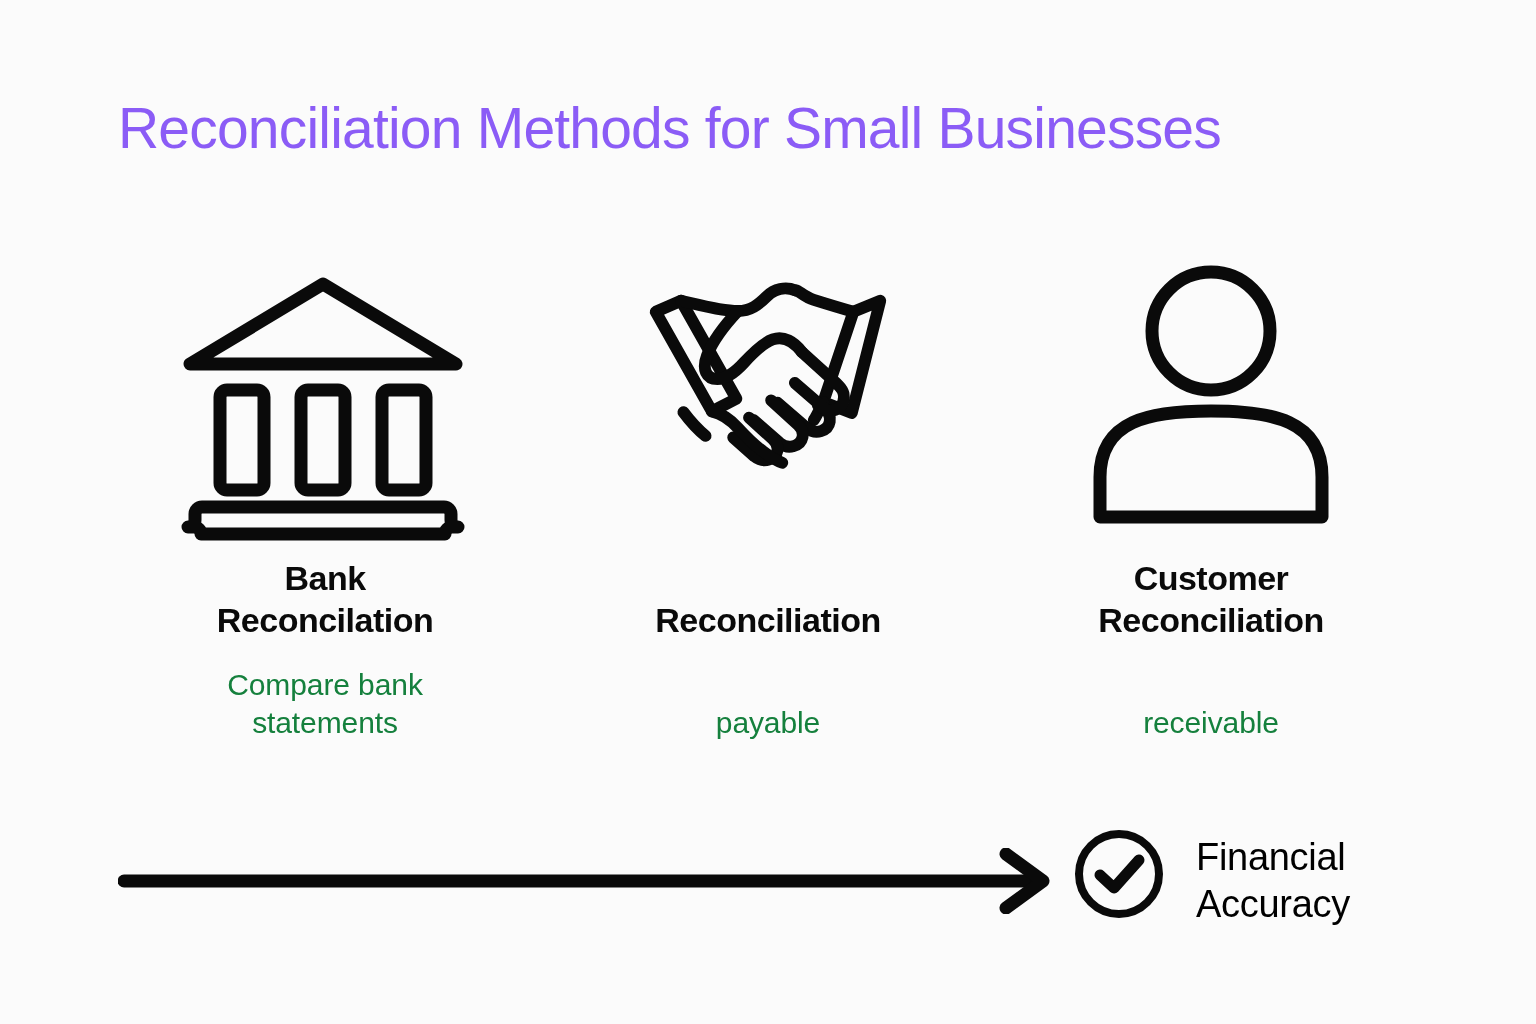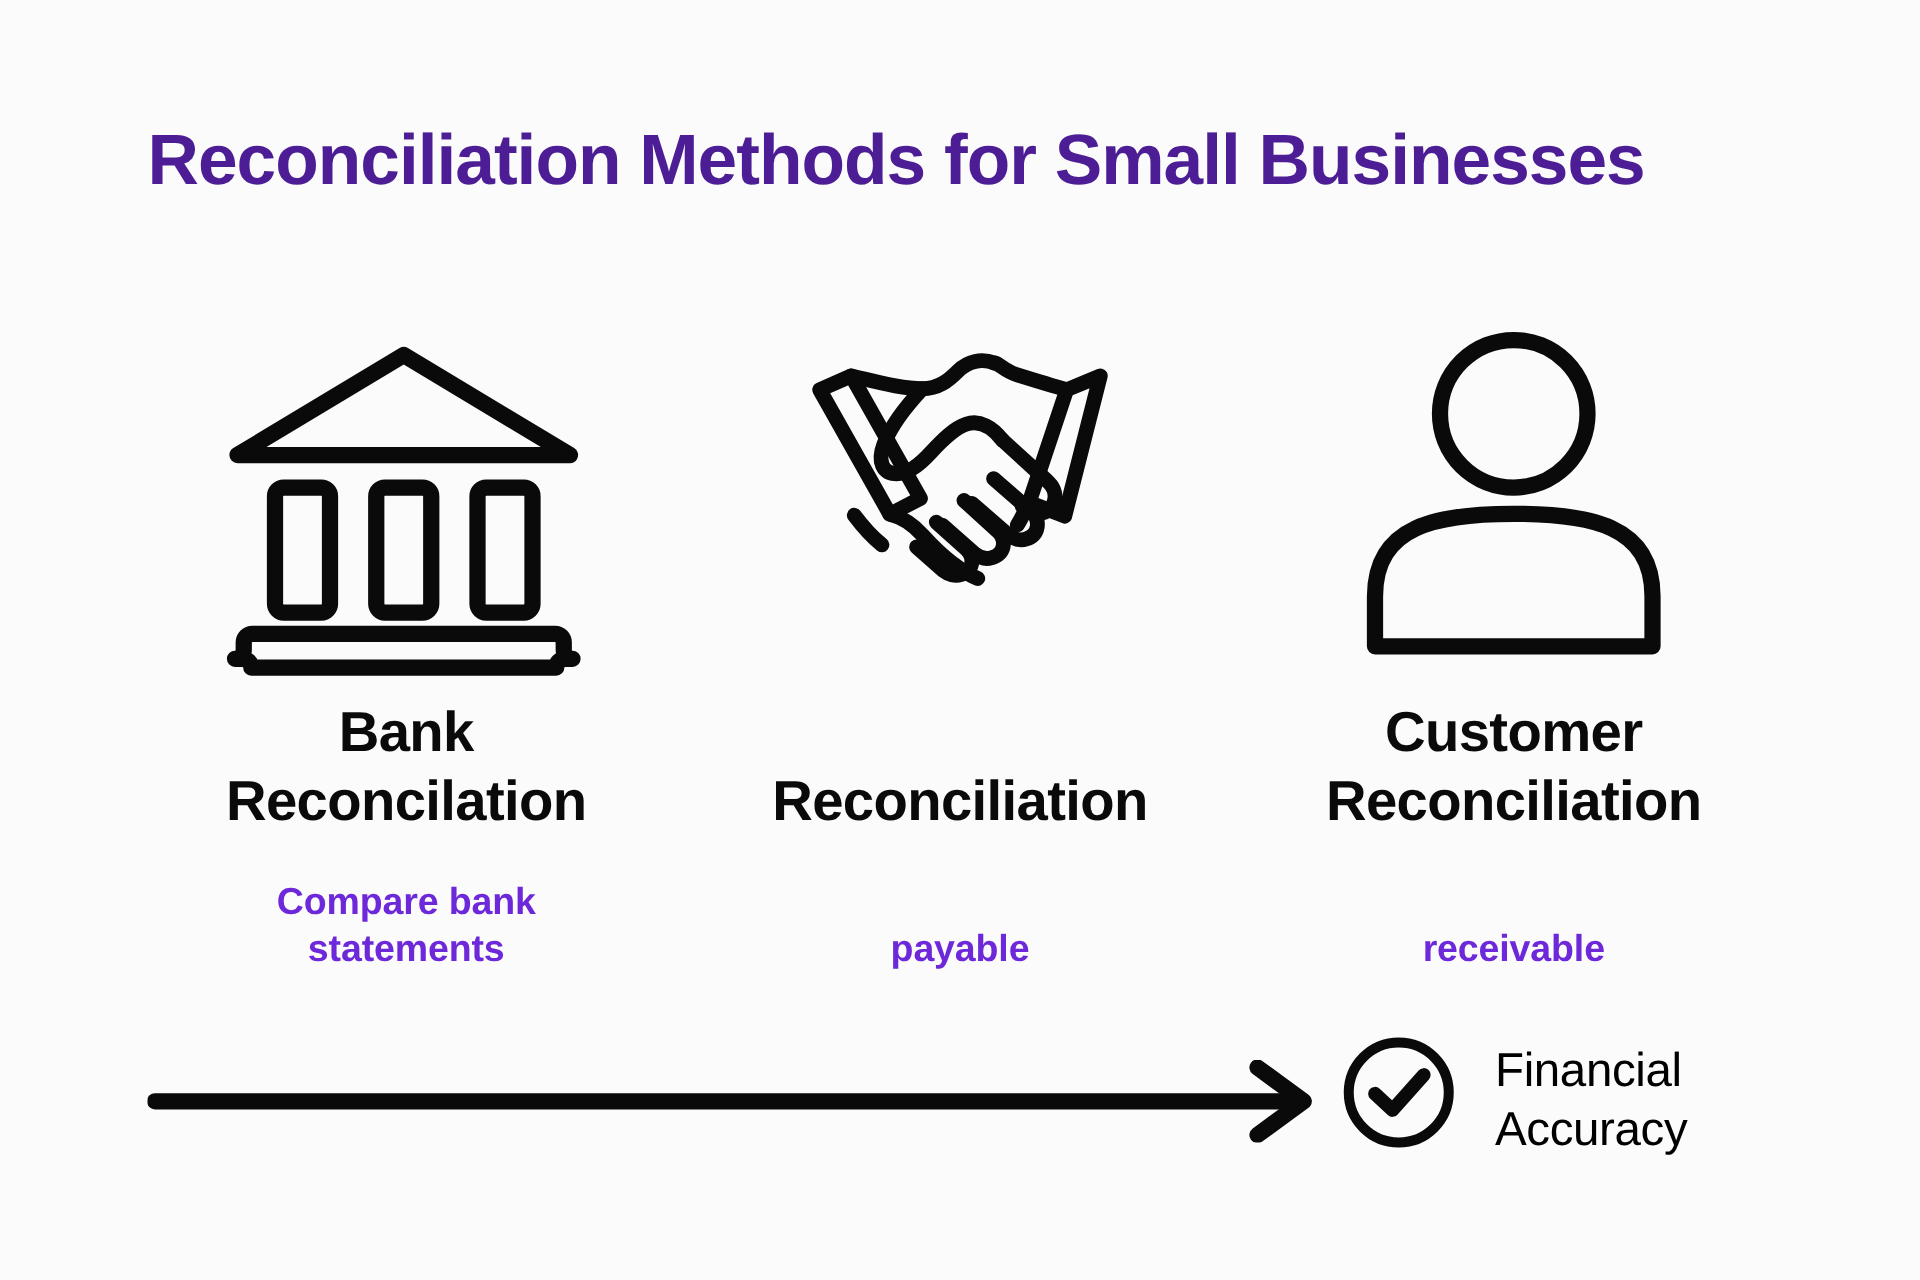--- a/index.html
+++ b/index.html
@@ -22,24 +22,24 @@
     height: 1024px;
   }
 
   
   .title {
     position: absolute;
     left: 118px;
     top: 96px;
     width: 1300px;
     font-size: 57px;
-    font-weight: bold;
+    font-weight: normal;
     letter-spacing: -0.8px;
     line-height: 1.15;
-    color: #4c1d95;
+    color: #8b5cf6;
     white-space: nowrap;
   }
 
   
   .columns {
     position: absolute;
     left: 110px;
     top: 258px;
     width: 1316px;
     height: 530px;
@@ -60,34 +60,34 @@
     display: flex;
     align-items: center;
     justify-content: center;
   }
   .icon-slot svg {
     display: block;
     overflow: visible;
   }
   .card-heading {
     margin-top: 28px;
-    font-size: 45px;
+    font-size: 34px;
     font-weight: bold;
     line-height: 1.23;
     text-align: center;
     letter-spacing: -0.5px;
     color: #0a0a0a;
   }
   .card-sub {
-    margin-top: 34px;
+    margin-top: 24px;
     font-size: 30px;
-    font-weight: bold;
+    font-weight: normal;
     line-height: 1.28;
     text-align: center;
-    color: #6d28d9;
+    color: #15803d;
     letter-spacing: -0.1px;
   }
 
   
   .flow {
     position: absolute;
     left: 118px;
     top: 826px;
     width: 1300px;
     height: 110px;

